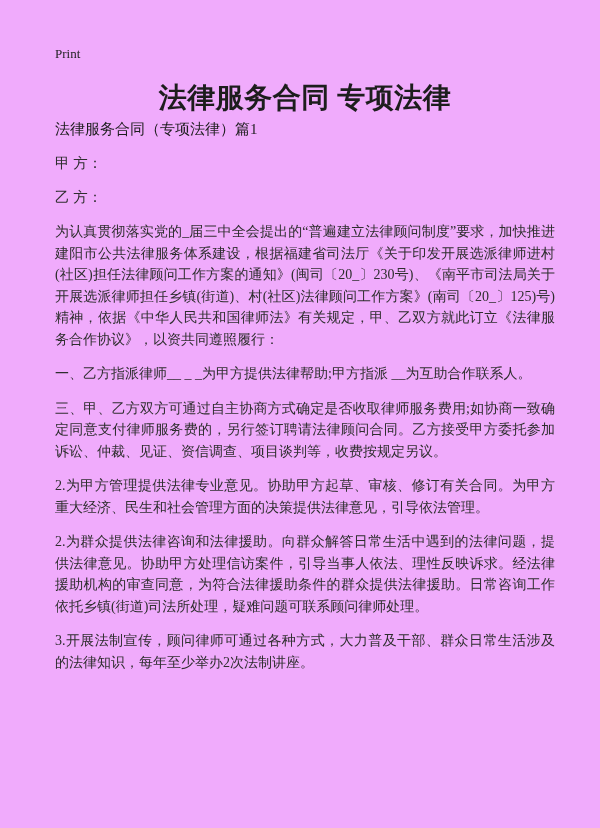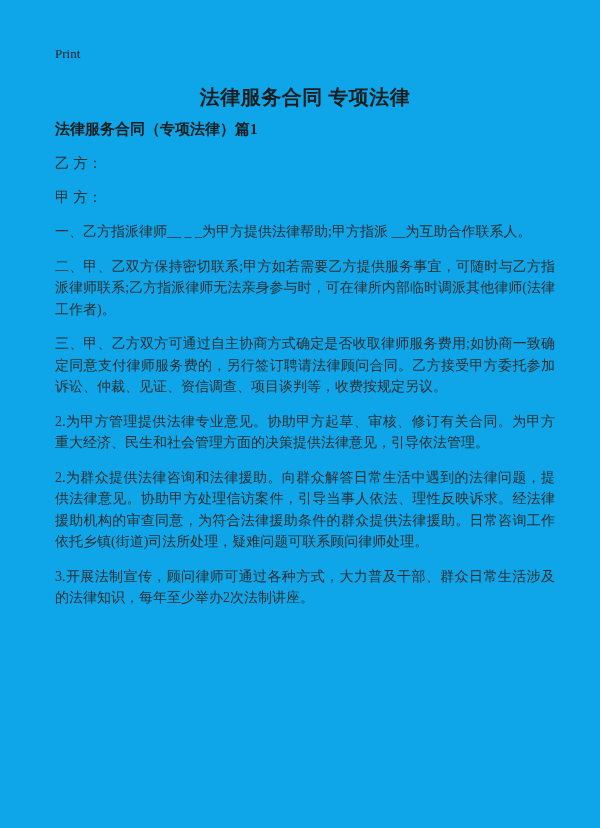--- a/index.html
+++ b/index.html
@@ -13,52 +13,52 @@
     overflow: hidden;
     font-family: "Liberation Serif", "DejaVu Serif", serif;
     color: #2e2e2e;
     -webkit-font-smoothing: antialiased;
   }
   .page {
     box-sizing: border-box;
     width: 600px;
     height: 828px;
     padding: 44px 45px 20px 55px;
-    background: #0ea5e9;
+    background: #f0abfc;
   }
   .print-link {
     display: inline-block;
     font-size: 13px;
     line-height: 14px;
     color: #1f1f1f;
     cursor: pointer;
     text-decoration: none;
     margin: 0 0 0 0;
   }
   .doc-title {
     margin: 24px 0 0 0;
     text-align: center;
-    font-size: 20px;
+    font-size: 28px;
     line-height: 23px;
     font-weight: bold;
     color: #1d1d1d;
     letter-spacing: 0.5px;
   }
   .doc-subtitle {
     margin: 19px 0 0 0;
     font-size: 14px;
     line-height: 21px;
     font-weight: normal;
     color: #2e2e2e;
   }
   .doc-heading {
     margin: 9px 0 0 0;
     font-size: 15px;
     line-height: 22px;
-    font-weight: bold;
+    font-weight: normal;
     color: #1d1d1d;
   }
   .party-line {
     margin: 13px 0 0 0;
     font-size: 14.5px;
     line-height: 21px;
   }
   .para {
     margin: 13px 0 0 0;
     font-size: 14px;
@@ -74,25 +74,25 @@
 
 <div class="page">
 
   <a class="print-link">Print</a>
 
   <h1 class="doc-title">法律服务合同 专项法律</h1>
 
 
   <h2 class="doc-heading">法律服务合同（专项法律）篇1</h2>
 
+  <p class="party-line">甲 方：</p>
+
   <p class="party-line">乙 方：</p>
 
-  <p class="party-line">甲 方：</p>
-
+  <p class="para">为认真贯彻落实党的_届三中全会提出的“普遍建立法律顾问制度”要求，加快推进建阳市公共法律服务体系建设，根据福建省司法厅《关于印发开展选派律师进村(社区)担任法律顾问工作方案的通知》(闽司〔20_〕230号)、《南平市司法局关于开展选派律师担任乡镇(街道)、村(社区)法律顾问工作方案》(南司〔20_〕125)号)精神，依据《中华人民共和国律师法》有关规定，甲、乙双方就此订立《法律服务合作协议》，以资共同遵照履行：</p>
   <p class="para">一、乙方指派律师__ _ _为甲方提供法律帮助;甲方指派 __为互助合作联系人。</p>
-  <p class="para">二、甲、乙双方保持密切联系;甲方如若需要乙方提供服务事宜，可随时与乙方指派律师联系;乙方指派律师无法亲身参与时，可在律所内部临时调派其他律师(法律工作者)。</p>
   <p class="para">三、甲、乙方双方可通过自主协商方式确定是否收取律师服务费用;如协商一致确定同意支付律师服务费的，另行签订聘请法律顾问合同。乙方接受甲方委托参加诉讼、仲裁、见证、资信调查、项目谈判等，收费按规定另议。</p>
   <p class="para">2.为甲方管理提供法律专业意见。协助甲方起草、审核、修订有关合同。为甲方重大经济、民生和社会管理方面的决策提供法律意见，引导依法管理。</p>
   <p class="para">2.为群众提供法律咨询和法律援助。向群众解答日常生活中遇到的法律问题，提供法律意见。协助甲方处理信访案件，引导当事人依法、理性反映诉求。经法律援助机构的审查同意，为符合法律援助条件的群众提供法律援助。日常咨询工作依托乡镇(街道)司法所处理，疑难问题可联系顾问律师处理。</p>
   <p class="para">3.开展法制宣传，顾问律师可通过各种方式，大力普及干部、群众日常生活涉及的法律知识，每年至少举办2次法制讲座。</p>
   
 
 </div>
 
 </body></html>

